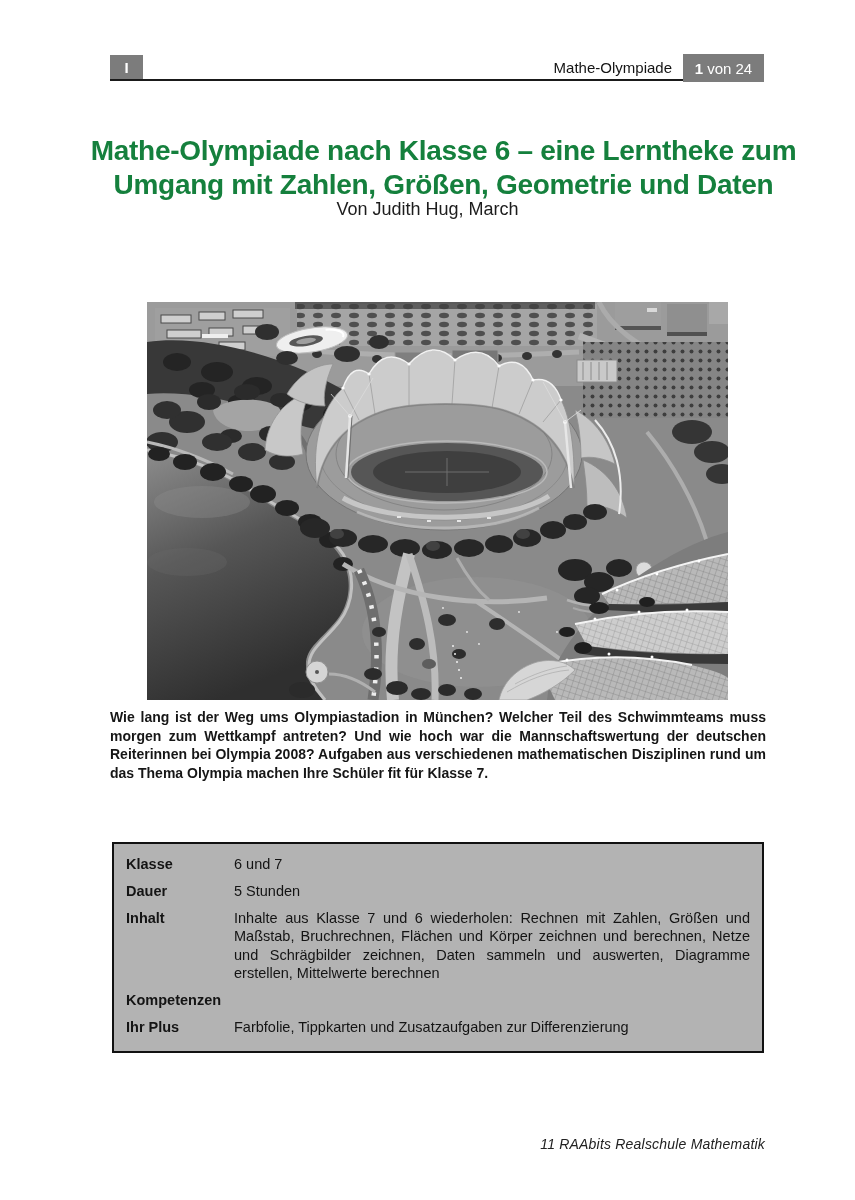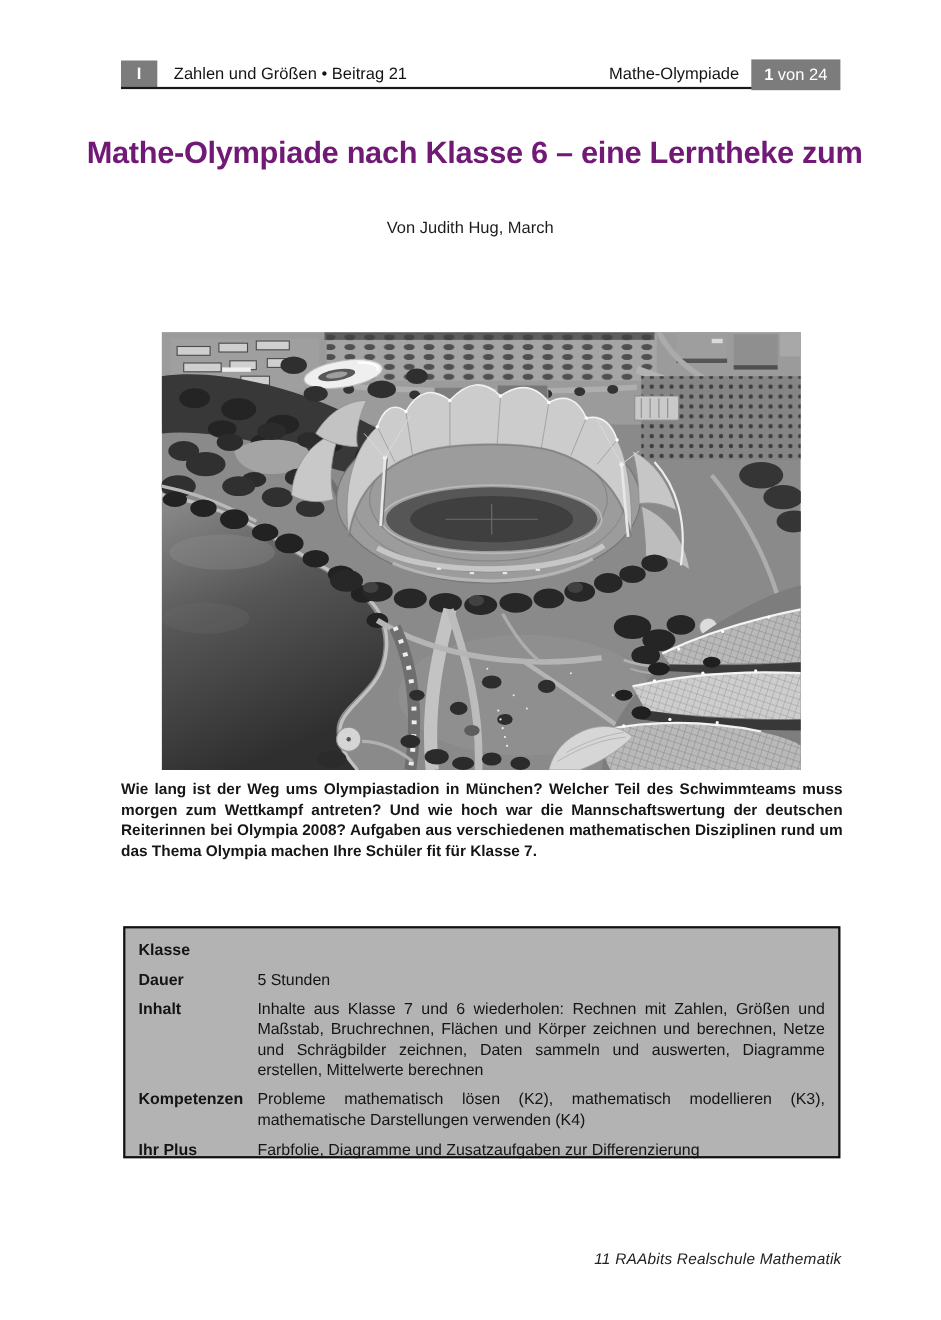--- a/index.html
+++ b/index.html
@@ -17,24 +17,24 @@
   .hdr-rule{left:110px;top:79px;width:574px;height:2px;background:#1a1a1a;}
   .hdr-left{left:158px;top:55px;height:25px;display:flex;align-items:center;font-size:15px;}
   .hdr-right{top:55px;right:183px;height:25px;display:flex;align-items:center;font-size:15px;}
   .hdr-pagebox{
     left:683px;top:54px;width:81px;height:28px;background:#7c7c7c;color:#ffffff;
     font-size:15px;display:flex;align-items:center;justify-content:center;gap:4px;
   }
   .hdr-pagebox b{font-weight:bold;}
 
   
-  .title{left:60px;top:118px;width:735px;margin:4px;text-align:center;
-    font-size:28px;line-height:34px;font-weight:bold;letter-spacing:-0.3px;color:#701a75;}
+  .title{left:60px;top:118px;width:735px;margin:16px;text-align:center;
+    font-size:28px;line-height:34px;font-weight:bold;letter-spacing:-0.3px;color:#15803d;}
   .title span{display:block;}
-  .byline{left:0;top:199px;width:855px;text-align:center;font-size:15px;color:#1c1c1c;}
+  .byline{left:0;top:199px;width:855px;text-align:center;font-size:18px;color:#1c1c1c;}
 
   
   .photo{left:147px;top:302px;width:581px;height:398px;margin:0;}
   .photo svg{display:block;width:581px;height:398px;}
 
   
   .intro{left:110px;top:708px;width:656px;margin:0;font-size:14px;line-height:18.7px;
     text-align:justify;color:#161616;font-weight:bold;}
 
   
@@ -49,29 +49,29 @@
   
   .footer{top:1136px;right:90px;font-size:14px;font-style:italic;color:#222;letter-spacing:0.2px;}
 </style>
 </head>
 <body>
 
 <div class="page">
 
   <div class="abs hdr-ibox">I</div>
   <div class="abs hdr-rule"></div>
-  <div class="abs hdr-left">Zahlen und Größen • Beitrag 21</div>
   <div class="abs hdr-right">Mathe-Olympiade</div>
   <div class="abs hdr-pagebox">
     <b>1</b>
     <span>von 24</span>
   </div>
 
   <h1 class="abs title">
     <span>Mathe-Olympiade nach Klasse 6 – eine Lerntheke zum</span>
+    <span>Umgang mit Zahlen, Größen, Geometrie und Daten</span>
   </h1>
   <div class="abs byline">Von Judith Hug, March</div>
 
   <figure class="abs photo">
     <svg viewBox="0 0 581 398" xmlns="http://www.w3.org/2000/svg" role="img">
       <defs>
         <linearGradient id="lakeG" x1="0" y1="0" x2="0.35" y2="1">
           <stop offset="0" stop-color="#8c8c8c"></stop>
           <stop offset="0.45" stop-color="#565656"></stop>
           <stop offset="1" stop-color="#2f2f2f"></stop>
@@ -376,33 +376,33 @@
           <ellipse cx="226" cy="372" rx="9" ry="6"></ellipse>
       </g>
     </svg>
   </figure>
 
   <p class="abs intro">Wie lang ist der Weg ums Olympiastadion in München? Welcher Teil des Schwimmteams muss morgen zum Wettkampf antreten? Und wie hoch war die Mannschaftswertung der deutschen Reiterinnen bei Olympia 2008? Aufgaben aus verschiedenen mathematischen Disziplinen rund um das Thema Olympia machen Ihre Schüler fit für Klasse 7.</p>
 
   <div class="abs info">
     <div class="irow">
       <div class="ilabel">Klasse</div>
+      <div class="ival">6 und 7</div>
     </div>
     <div class="irow">
       <div class="ilabel">Dauer</div>
       <div class="ival">5 Stunden</div>
     </div>
     <div class="irow">
       <div class="ilabel">Inhalt</div>
       <div class="ival">Inhalte aus Klasse 7 und 6 wiederholen: Rechnen mit Zahlen, Größen und Maßstab, Bruchrechnen, Flächen und Körper zeichnen und berechnen, Netze und Schrägbilder zeichnen, Daten sammeln und auswerten, Diagramme erstellen, Mittelwerte berechnen</div>
     </div>
     <div class="irow">
       <div class="ilabel">Kompetenzen</div>
-      <div class="ival">Probleme mathematisch lösen (K2), mathematisch modellieren (K3), mathematische Darstellungen verwenden (K4)</div>
     </div>
     <div class="irow">
       <div class="ilabel">Ihr Plus</div>
-      <div class="ival">Farbfolie, Diagramme und Zusatzaufgaben zur Differenzierung</div>
+      <div class="ival">Farbfolie, Tippkarten und Zusatzaufgaben zur Differenzierung</div>
     </div>
   </div>
 
   <div class="abs footer">11 RAAbits Realschule Mathematik</div>
 </div>
 
 </body></html>

